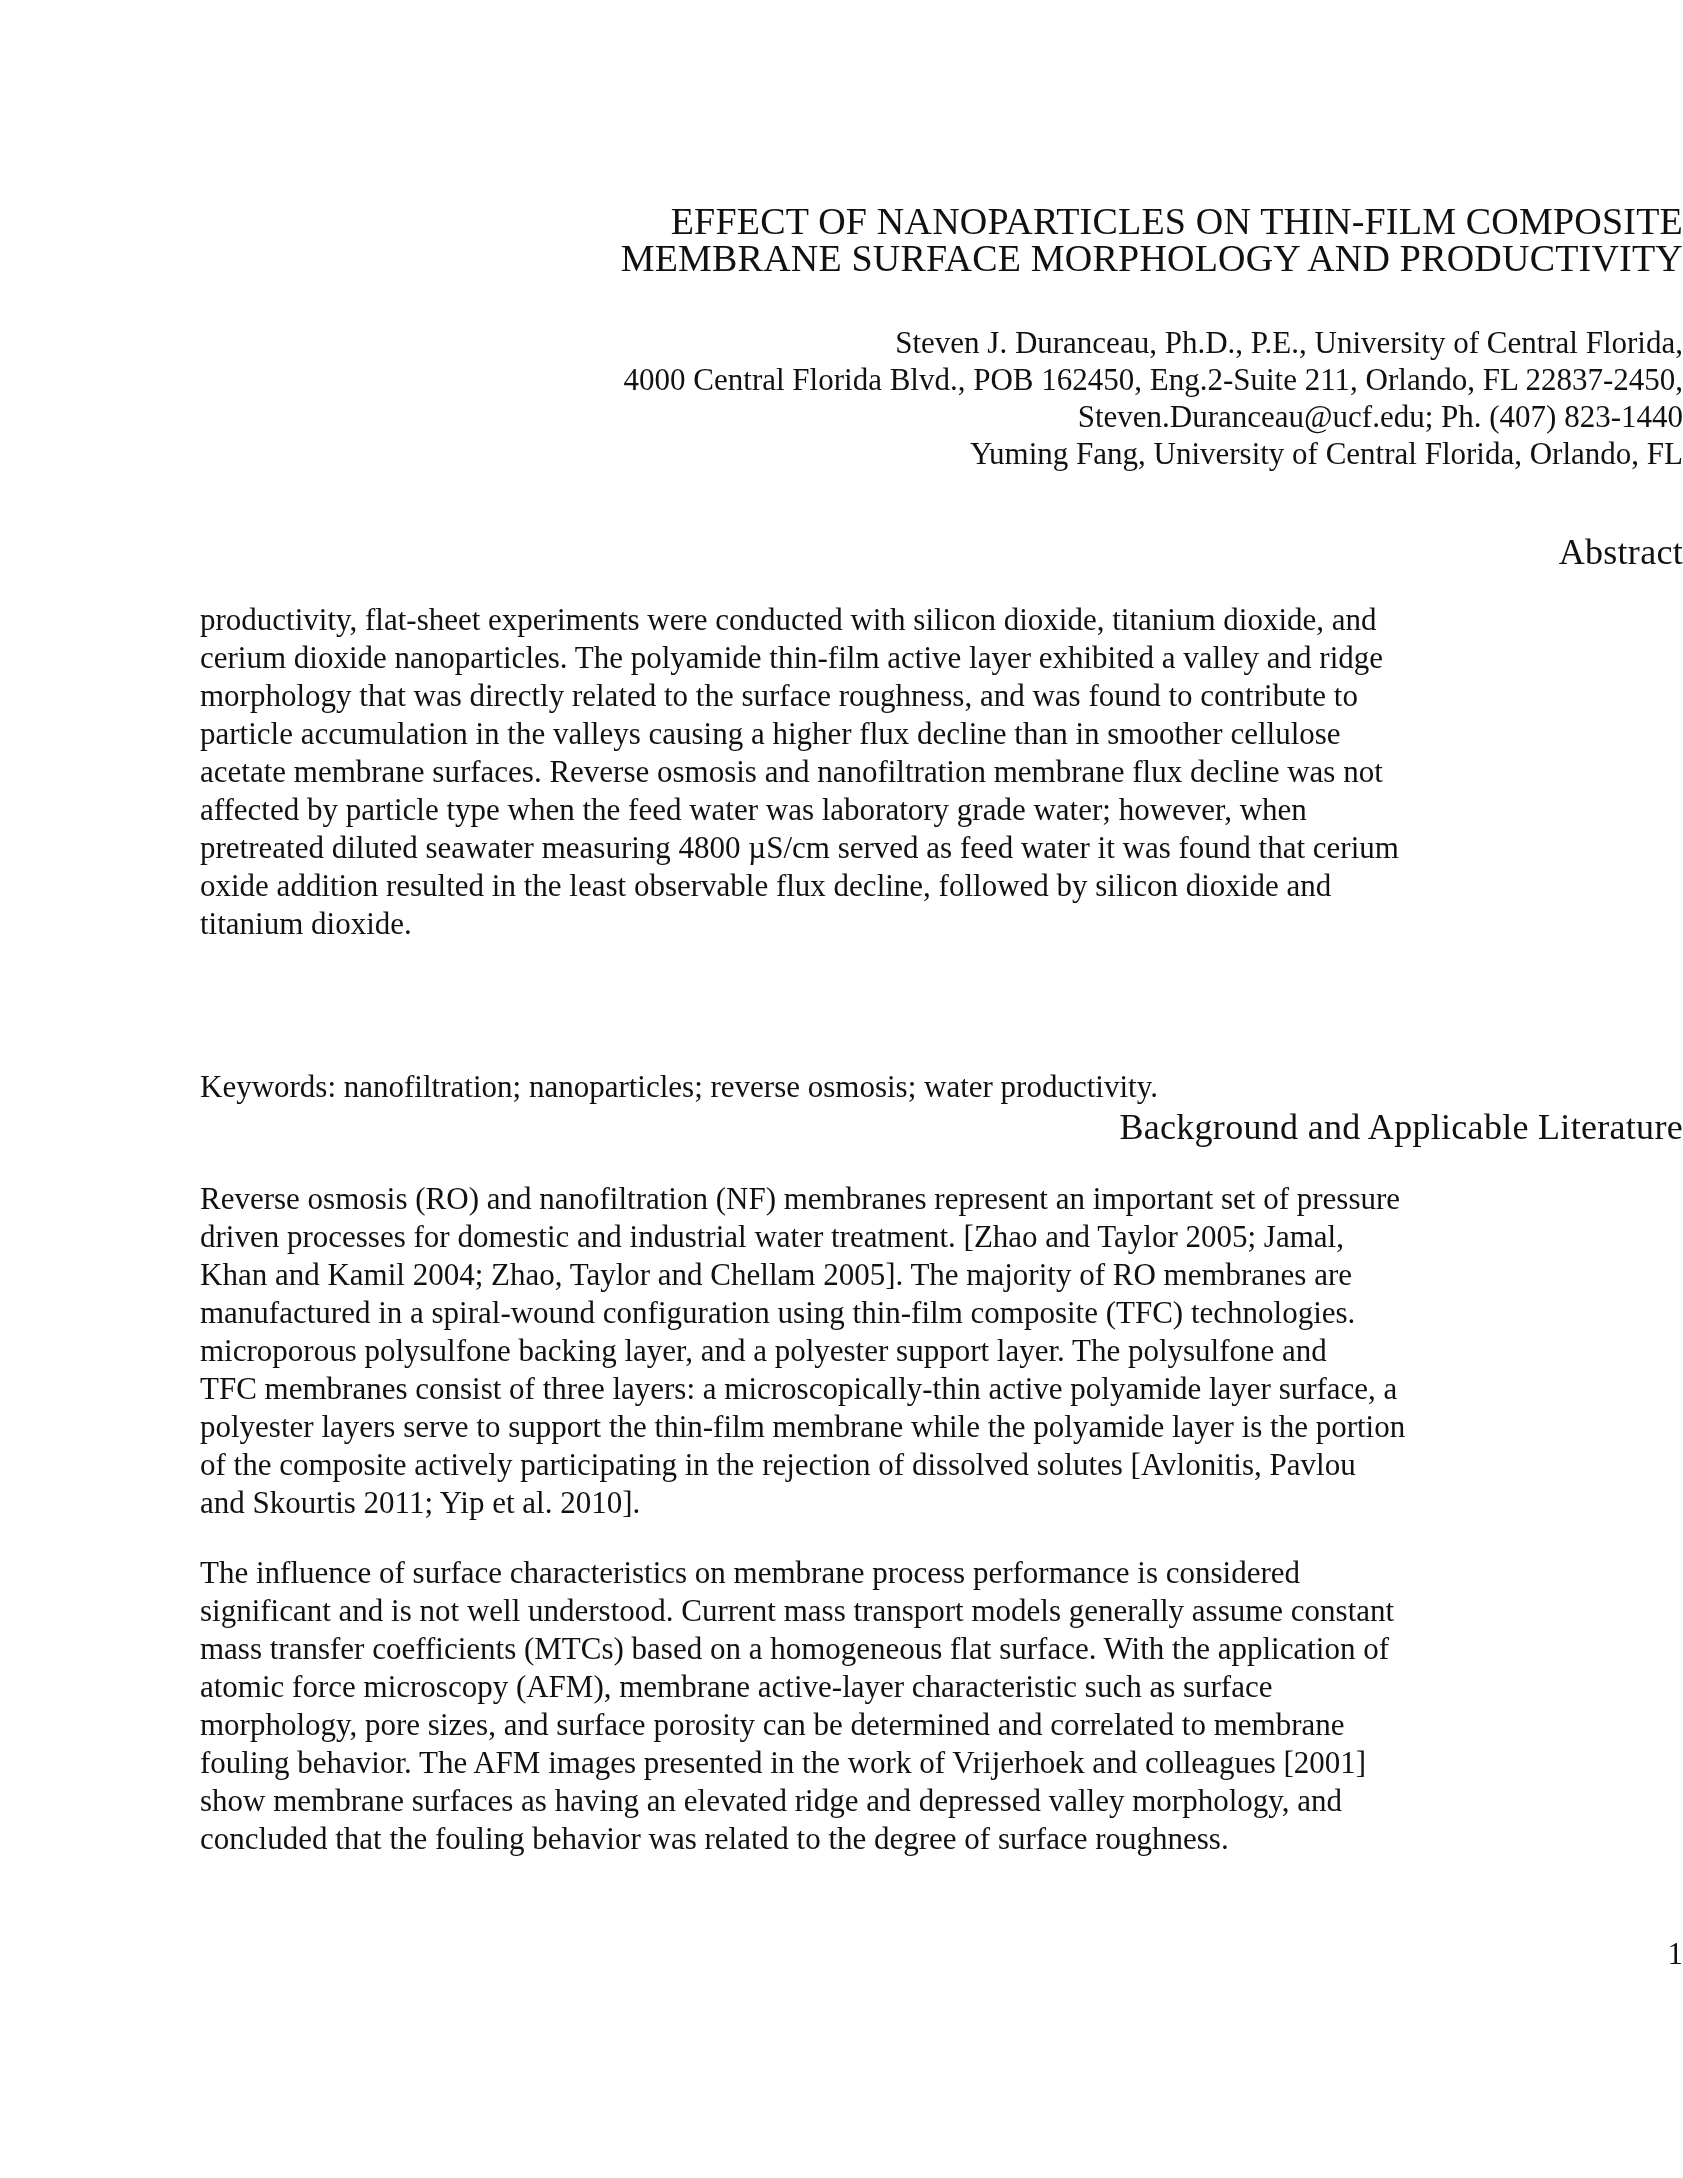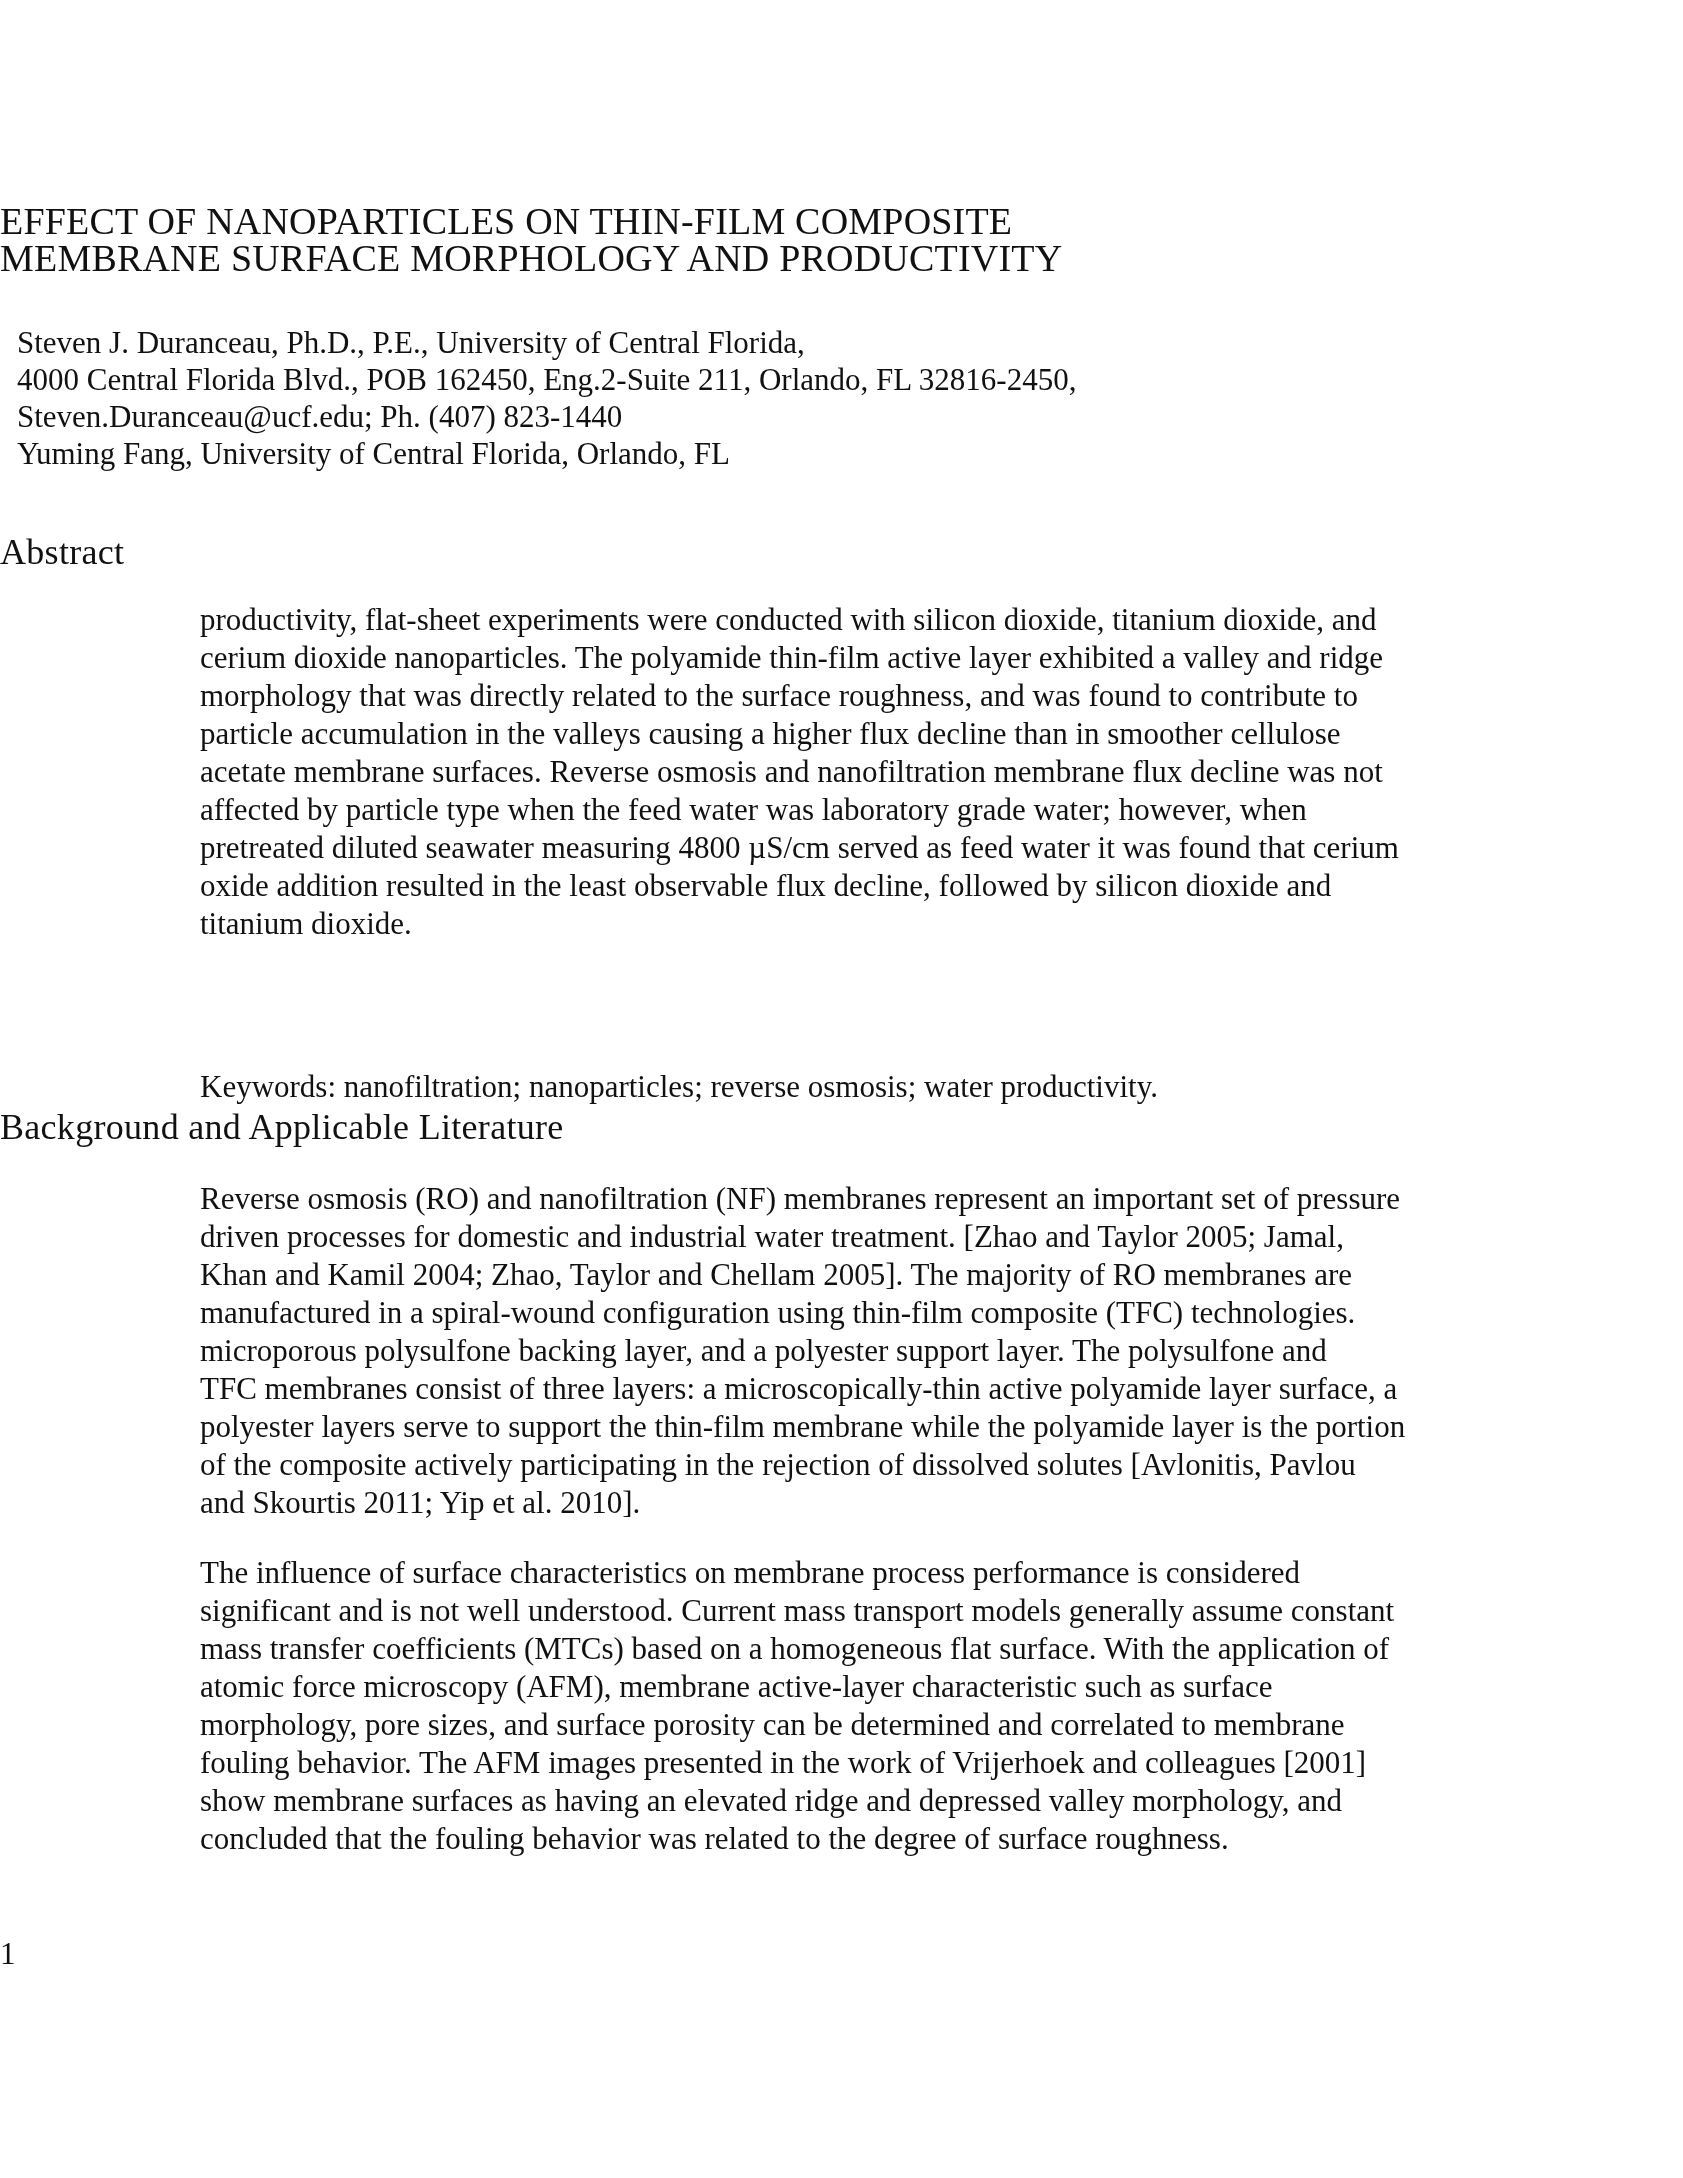--- a/index.html
+++ b/index.html
@@ -1,18 +1,18 @@
 <!DOCTYPE html>
 <html><head>
 <meta charset="utf-8">
 <style>
   html, body { margin: 0; padding: 0; background: #ffffff; }
   body { width: 1683px; height: 2178px; position: relative; overflow: hidden; color: #111; font-family: "Liberation Serif", "DejaVu Serif", serif; }
   .abs { position: absolute; }
-  .center { left: 0; width: 1683px; text-align: left; }
+  .center { left: 0; width: 1683px; text-align: right; }
   .title { top: 203px; font-size: 38px; line-height: 37px; letter-spacing: 0.2px; }
   .title .ln { display: block; white-space: nowrap; }
   .authors { top: 324px; font-size: 31px; line-height: 37px; }
   .authors .ln { display: block; white-space: nowrap; padding-left: 17px; }
   .h1 { font-size: 36px; line-height: 40px; letter-spacing: 0.3px; }
   .h-abstract { top: 532px; }
   .h-background { top: 1107px; }
   .body { left: 200px; width: 1307px; font-size: 31px; line-height: 38px; }
   .body .ln { display: block; white-space: nowrap; }
   .p-abstract { top: 601px; }
@@ -24,21 +24,21 @@
 </head>
 <body>
 
 <div class="abs center title">
   <span class="ln">EFFECT OF NANOPARTICLES ON THIN-FILM COMPOSITE</span>
   <span class="ln">MEMBRANE SURFACE MORPHOLOGY AND PRODUCTIVITY</span>
 </div>
 
 <div class="abs center authors">
   <span class="ln">Steven J. Duranceau, Ph.D., P.E., University of Central Florida,</span>
-  <span class="ln">4000 Central Florida Blvd., POB 162450, Eng.2-Suite 211, Orlando, FL 32816-2450,</span>
+  <span class="ln">4000 Central Florida Blvd., POB 162450, Eng.2-Suite 211, Orlando, FL 22837-2450,</span>
   <span class="ln">Steven.Duranceau@ucf.edu; Ph. (407) 823-1440</span>
   <span class="ln">Yuming Fang, University of Central Florida, Orlando, FL</span>
 </div>
 
 <div class="abs center h1 h-abstract">Abstract</div>
 
 <div class="abs body p-abstract">
   <span class="ln">productivity, flat-sheet experiments were conducted with silicon dioxide, titanium dioxide, and</span>
   <span class="ln">cerium dioxide nanoparticles. The polyamide thin-film active layer exhibited a valley and ridge</span>
   <span class="ln">morphology that was directly related to the surface roughness, and was found to contribute to</span>

